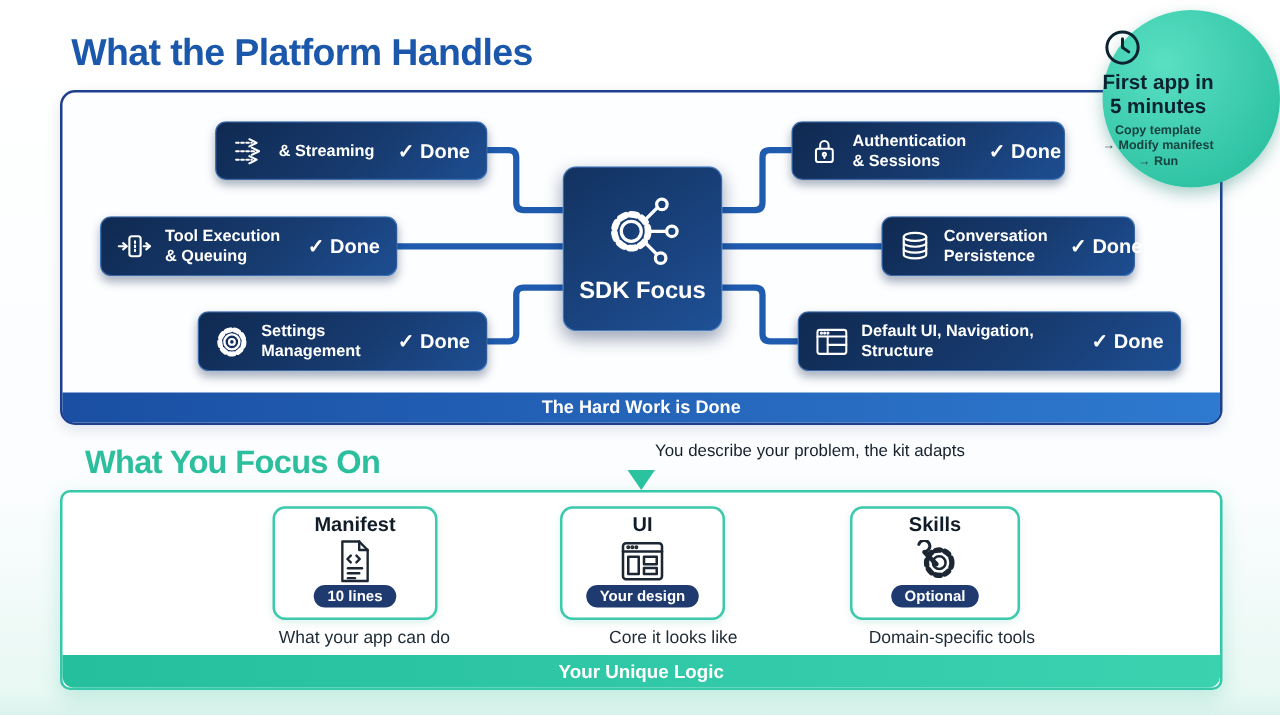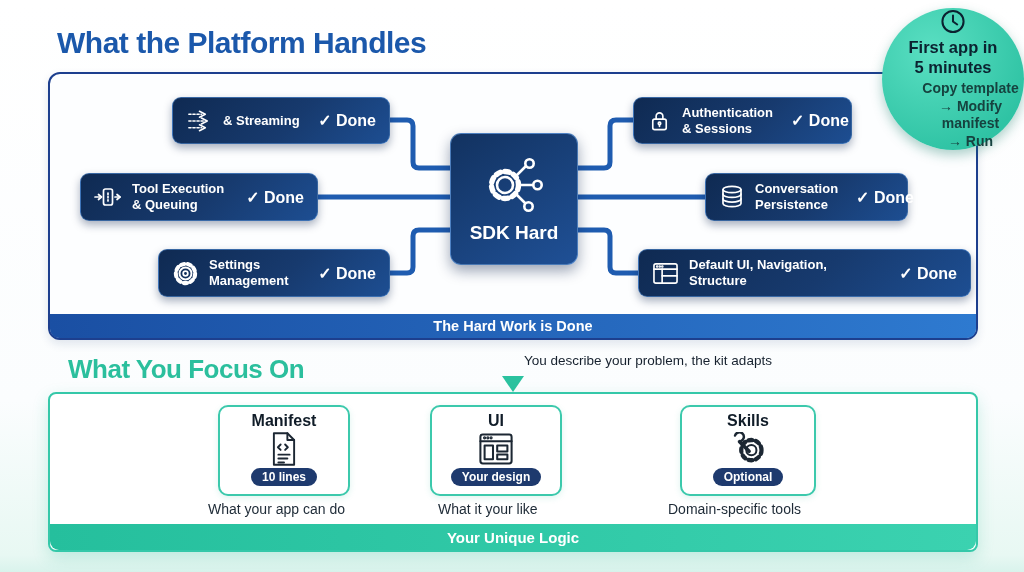--- a/index.html
+++ b/index.html
@@ -37,45 +37,45 @@
         border:1px solid rgba(110,165,230,.6); border-radius:11px;
         box-shadow:0 6px 14px rgba(10,30,70,.4);
         display:flex; flex-direction:column; align-items:center; justify-content:center; gap:6px; }
   .core .core-label { color:#fff; font-weight:800; font-size:19px; }
 
   
   .badge { position:absolute; left:882px; top:8px; width:142px; height:142px; z-index:5;
         border-radius:50%;
         background:radial-gradient(circle at 35% 30%,#5adfc2,#2fc3a4 75%);
         box-shadow:0 5px 12px rgba(20,120,100,.35);
-        display:flex; flex-direction:column; align-items:center; justify-content:center;
+        display:flex; flex-direction:column; align-items:flex-start; justify-content:center;
         text-align:center; color:#0b2230; }
   .badge .b-main { font-size:16.5px; font-weight:800; line-height:1.18; margin-top:3px; }
-  .badge .b-sub { font-size:14px; font-weight:600; color:#16423f; line-height:1.25; margin-top:3px;margin-left:35px; }
+  .badge .b-sub { font-size:10px; font-weight:600; color:#16423f; line-height:1.25; margin-top:3px; }
 
   
   .note { position:absolute; left:524px; top:353px; font-size:13.5px; color:#16212e; z-index:2; }
 
   
   .panel-bot { position:absolute; left:48px; top:392px; width:930px; height:160px;
         background:#fff; border:2px solid #35c8a9; border-radius:8px;
         box-shadow:0 6px 16px rgba(40,180,150,.22); z-index:2; }
   .panel-bot .footer-bar { position:absolute; left:0; right:0; bottom:0; height:26px;
         background:linear-gradient(90deg,#25bf9d,#3bd2b0);
         border-radius:0 0 9px 9px; display:flex; align-items:center; justify-content:center;
         color:#fff; font-weight:bold; font-size:15px; }
 
   .card { position:absolute; top:11px; height:91px; background:#fff;
         border:2px solid #3cc9ac; border-radius:10px;
         display:flex; flex-direction:column; align-items:center; justify-content:space-between;
         padding:5px 0 8px; box-shadow:0 2px 6px rgba(40,180,150,.15); }
   .card .c-title { font-size:16px; font-weight:800; color:#101c28; }
   .pill { background:#1e3a6e; color:#fff; font-size:12px; font-weight:bold;
         padding:2px 11px; border-radius:999px; }
-  .caption { position:absolute; top:107px; font-size:14px; color:#1d2a36; text-align:left; }
+  .caption { position:absolute; top:107px; font-size:14px; color:#1d2a36; text-align:right; }
 </style>
 </head>
 <body>
 
 <div class="stage">
 
   <div class="h1">What the Platform Handles</div>
 
   <svg class="overlay" viewBox="0 0 1024 572">
     <defs>
@@ -169,21 +169,21 @@
       <path d="M4 10.2 a9 3.2 0 0 0 18 0"></path>
       <path d="M4 14.9 a9 3.2 0 0 0 18 0"></path>
     </svg>
     <div class="lbl">
       <div>Conversation</div>
       <div>Persistence</div>
     </div>
     <div class="done">✓ Done</div>
   </div>
 
-  <div class="fbox" style="left:638px; top:249px; width:333px; height:48px;">
+  <div class="fbox" style="left:638px; top:249px; width:307px; height:48px;">
     <svg width="27" height="25" viewBox="0 0 28 26" stroke="#fff" stroke-width="1.7" fill="none" stroke-linecap="round" stroke-linejoin="round">
       <rect x="2" y="3" width="24" height="20" rx="2"></rect>
       <path d="M2 8.5 H26"></path>
       <circle cx="5.3" cy="5.7" r="0.5" fill="#fff"></circle>
         <circle cx="8" cy="5.7" r="0.5" fill="#fff"></circle>
         <circle cx="10.7" cy="5.7" r="0.5" fill="#fff"></circle>
       <path d="M10.5 8.5 V23"></path>
         <path d="M10.5 15.5 H26"></path>
     </svg>
     <div class="lbl">
@@ -197,21 +197,21 @@
     <svg width="66" height="62" viewBox="0 0 66 62" stroke="#fff" fill="none" stroke-linecap="round">
       <circle cx="24" cy="31" r="13.5" stroke-width="5.4" stroke-dasharray="4.6 4.4"></circle>
       <circle cx="24" cy="31" r="8" stroke-width="2.6"></circle>
       <path d="M35 22 L45 12" stroke-width="2.6"></path>
         <circle cx="48.5" cy="9.5" r="4.2" stroke-width="2.6"></circle>
       <path d="M38 31 H52" stroke-width="2.6"></path>
         <circle cx="56.5" cy="31" r="4.2" stroke-width="2.6"></circle>
       <path d="M35 40 L44 49" stroke-width="2.6"></path>
         <circle cx="47.5" cy="52.5" r="4.2" stroke-width="2.6"></circle>
     </svg>
-    <div class="core-label">SDK Hard</div>
+    <div class="core-label">SDK Focus</div>
   </div>
 
   <div class="badge">
     <svg width="32" height="32" viewBox="0 0 32 32" stroke="#0b2230" stroke-width="2.4" fill="none" stroke-linecap="round">
       <circle cx="16" cy="16" r="12.5"></circle>
       <path d="M16 9 V16 L21 19.5"></path>
     </svg>
     <div class="b-main">
       <div>First app in</div>
       <div>5 minutes</div>
@@ -233,21 +233,21 @@
           <path d="M17 2 V8 H23"></path>
         <path d="M11 12 L8.6 14.4 L11 16.8"></path>
           <path d="M15 12 L17.4 14.4 L15 16.8"></path>
         <path d="M9 21 H19"></path>
           <path d="M9 24.5 H17"></path>
           <path d="M9 28 H14"></path>
       </svg>
       <div class="pill">10 lines</div>
     </div>
 
-    <div class="card" style="left:380px; width:132px;align-items:center;">
+    <div class="card" style="left:398px; width:132px;align-items:center;">
       <div class="c-title">UI</div>
       <svg width="36" height="34" viewBox="0 0 30 28" stroke="#1c2733" stroke-width="1.7" fill="none" stroke-linecap="round" stroke-linejoin="round">
         <rect x="2" y="2" width="26" height="24" rx="2"></rect>
         <circle cx="5.5" cy="4.7" r="0.5" fill="#1c2733"></circle>
           <circle cx="8.2" cy="4.7" r="0.5" fill="#1c2733"></circle>
           <circle cx="10.9" cy="4.7" r="0.5" fill="#1c2733"></circle>
         <path d="M2 7.5 H28"></path>
         <rect x="5.5" y="11" width="7" height="11.5"></rect>
         <rect x="16" y="11" width="8.5" height="5"></rect>
         <rect x="16" y="18.5" width="8.5" height="4"></rect>
@@ -260,21 +260,21 @@
       <svg width="36" height="34" viewBox="0 0 32 30" stroke="#1c2733" fill="none" stroke-linecap="round">
         <circle cx="19" cy="16" r="9" stroke-width="3.8" stroke-dasharray="3.4 3.2"></circle>
         <circle cx="19" cy="16" r="4.5" stroke-width="1.8"></circle>
         <path d="M8.5 8.5 L17 17" stroke-width="3.2"></path>
         <path d="M9.5 8 A4 4 0 1 0 4.5 3" stroke-width="2.2"></path>
       </svg>
       <div class="pill">Optional</div>
     </div>
 
     <div class="caption" style="left:158px; width:152px;">What your app can do</div>
-    <div class="caption" style="left:388px; width:152px;">What it your like</div>
+    <div class="caption" style="left:388px; width:152px;">Core it looks like</div>
     <div class="caption" style="left:618px; width:160px;">Domain-specific tools</div>
 
     <div class="footer-bar">
       <span>Your Unique Logic</span>
     </div>
   </div>
 
 </div>
 
 </body></html>

